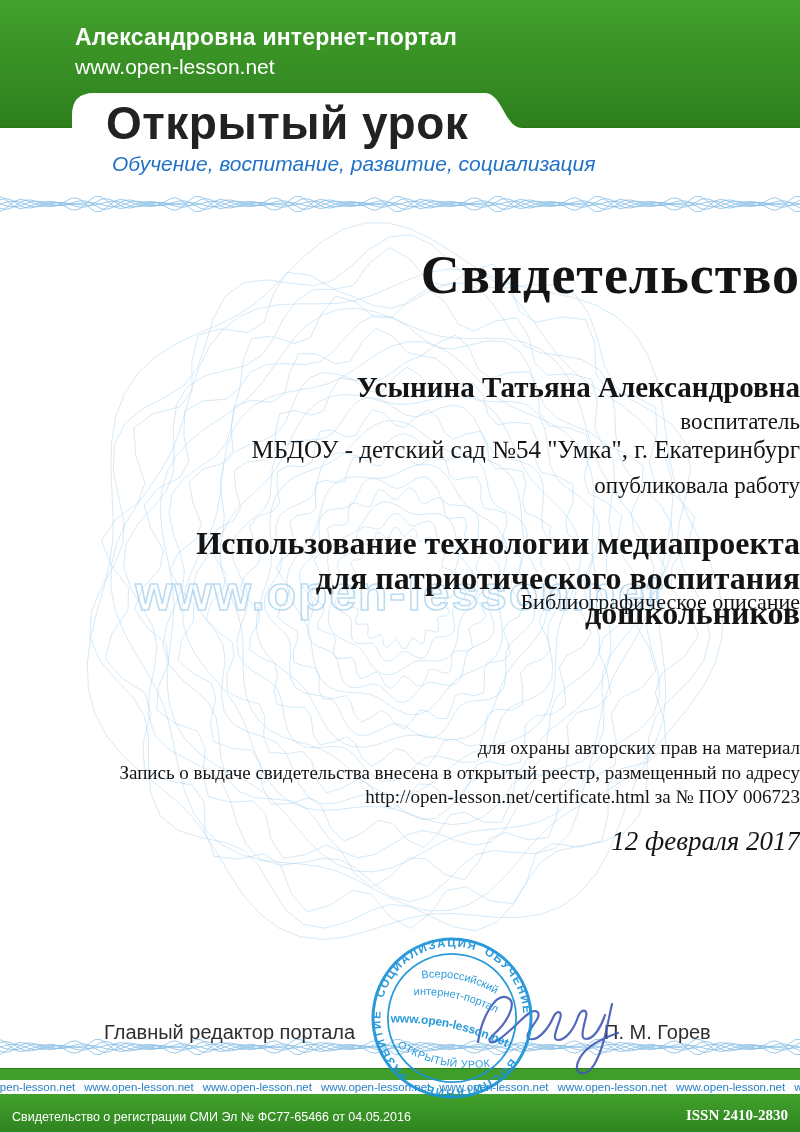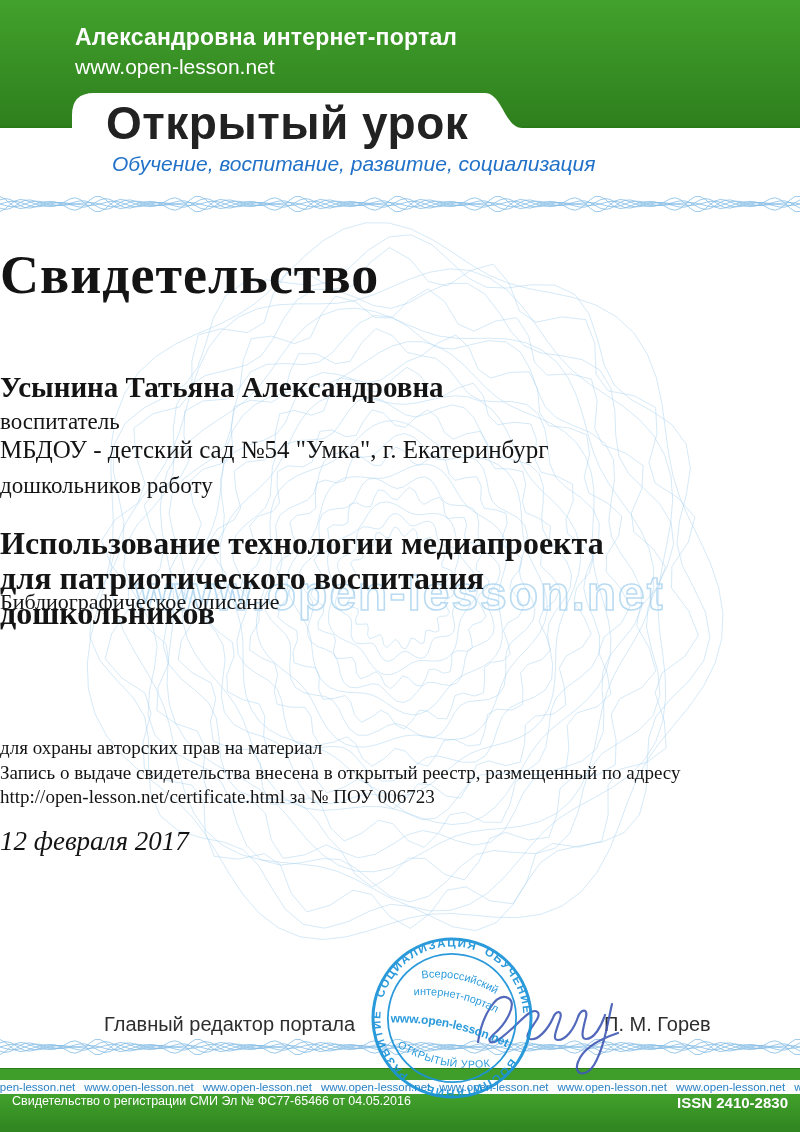--- a/index.html
+++ b/index.html
@@ -12,21 +12,21 @@
 
   
   .header-svg{position:absolute;top:0;left:0;z-index:1}
   .hdr-text{position:absolute;z-index:2;font-family:"Liberation Sans",sans-serif;color:#fff;}
   .portal-title{left:75px;top:24px;font-size:23px;font-weight:bold;letter-spacing:.2px;}
   .portal-url{left:75px;top:55px;font-size:21px;font-weight:normal;}
   .site-name{left:106px;top:96px;font-size:46px;font-weight:bold;color:#222;letter-spacing:.5px;}
   .site-tagline{left:112px;top:152px;font-size:21px;font-style:italic;color:var(--tagline_blue,#2171c8);}
 
   
-  .ct{position:absolute;left:0;right:0;text-align:left;z-index:2;}
+  .ct{position:absolute;left:0;right:0;text-align:right;z-index:2;}
   .cert-title{top:244px;font-size:54px;font-weight:bold;letter-spacing:1px;}
   .confirm{top:328px;font-size:28px;}
   .r-name{top:371px;font-size:29px;font-weight:bold;}
   .r-pos{top:409px;font-size:23px;}
   .r-org{top:436px;font-size:25px;}
   .action{top:473px;font-size:23px;}
   .work-title{top:526px;font-size:32px;font-weight:bold;line-height:35px;}
   .work-title span{display:inline-block;max-width:650px;}
   .bib-head{top:589px;font-size:22px;}
   .bib-text{top:619px;font-size:21px;font-weight:bold;line-height:27px;}
@@ -36,21 +36,21 @@
   .reg1{top:762px;font-size:19px;}
   .reg2{top:786px;font-size:19px;}
   .issue-date{top:826px;font-size:27px;font-style:italic;}
 
   
   .watermark{position:absolute;left:0;right:0;top:566px;z-index:1;text-align:center;
              font-family:"Liberation Sans",sans-serif;font-size:48px;font-weight:bold;letter-spacing:2px;
              color:transparent;-webkit-text-stroke:1.6px var(--guilloche_blue,#9ecfef);opacity:.8;}
 
   
-  .sig-label{position:absolute;z-index:3;font-family:"Liberation Sans",sans-serif;font-size:20px;color:#2e2e2e;}
+  .sig-label{position:absolute;z-index:3;font-family:"Liberation Sans",sans-serif;font-size:20px;color:#2e2e2e;margin-top:8px;}
   .editor-label{left:104px;top:1013px;}
   .editor-name{left:604px;top:1013px;}
 
   .stamp{position:absolute;left:352px;top:918px;z-index:5;transform:rotate(12deg);opacity:.93;}
   .sr{fill:none;stroke:var(--stamp_blue,#1b93d8);}
   .ring-t{font-family:"Liberation Sans",sans-serif;font-size:11.5px;font-weight:bold;letter-spacing:1.5px;
           fill:var(--stamp_blue,#1b93d8);}
   .in-t{font-family:"Liberation Sans",sans-serif;font-size:11px;fill:var(--stamp_blue,#1b93d8);}
   .url-t{font-family:"Liberation Sans",sans-serif;font-size:12px;font-weight:bold;letter-spacing:-.2px;
          fill:var(--stamp_blue,#1b93d8);}
@@ -60,24 +60,24 @@
   
   .footer-accent{position:absolute;left:0;right:0;top:1068px;height:12px;z-index:3;
                  background:var(--footer_green,#3f9e2a);border-top:1px solid #2e7d1d;}
   .footer-urls{position:absolute;left:0;right:0;top:1080px;height:14px;z-index:3;background:#fdfdfd;
                overflow:hidden;white-space:nowrap;font-family:"Liberation Sans",sans-serif;
                font-size:11.5px;line-height:14px;color:var(--footer_url_blue,#2b82c4);padding-left:0;}
   .footer-urls span{margin-right:9px;margin-left:0;}
   .footer-urls span:first-child{margin-left:-34px;}
   .footer-main{position:absolute;left:0;right:0;top:1094px;height:38px;z-index:3;
                background:linear-gradient(180deg,#42a12c,#2f8420);
-               display:flex;align-items:flex-start;justify-content:space-between;
-               font-family:"Liberation Sans",sans-serif;color:#fff;padding:0 12px;box-sizing:border-box;}
+               display:flex;align-items:flex-end;justify-content:space-between;
+               font-family:"Liberation Sans",sans-serif;color:#fff;padding:8px 12px;box-sizing:border-box;}
   .reg-text{font-size:12.5px;}
-  .issn-text{font-size:15px;font-weight:bold;}
+  .issn-text{font-size:15px;font-weight:bold;font-family:Liberation Serif, serif;}
 </style>
 </head>
 <body>
 
 <div class="page">
 
   <svg class="decor" id="decor" width="800" height="1132" viewBox="0 0 800 1132">
       <path d="M0,204.0L5,205.4L10,206.6L15,206.8L20,205.8L25,204.0L30,202.2L35,201.2L40,201.4L45,202.6L50,204.0L55,205.0L60,205.4L65,205.1L70,204.6L75,204.0L80,203.4L85,202.9L90,202.6L95,203.0L100,204.0L105,205.4L110,206.6L115,206.8L120,205.8L125,204.0L130,202.2L135,201.2L140,201.4L145,202.6L150,204.0L155,205.0L160,205.4L165,205.1L170,204.6L175,204.0L180,203.4L185,202.9L190,202.6L195,203.0L200,204.0L205,205.4L210,206.6L215,206.8L220,205.8L225,204.0L230,202.2L235,201.2L240,201.4L245,202.6L250,204.0L255,205.0L260,205.4L265,205.1L270,204.6L275,204.0L280,203.4L285,202.9L290,202.6L295,203.0L300,204.0L305,205.4L310,206.6L315,206.8L320,205.8L325,204.0L330,202.2L335,201.2L340,201.4L345,202.6L350,204.0L355,205.0L360,205.4L365,205.1L370,204.6L375,204.0L380,203.4L385,202.9L390,202.6L395,203.0L400,204.0L405,205.4L410,206.6L415,206.8L420,205.8L425,204.0L430,202.2L435,201.2L440,201.4L445,202.6L450,204.0L455,205.0L460,205.4L465,205.1L470,204.6L475,204.0L480,203.4L485,202.9L490,202.6L495,203.0L500,204.0L505,205.4L510,206.6L515,206.8L520,205.8L525,204.0L530,202.2L535,201.2L540,201.4L545,202.6L550,204.0L555,205.0L560,205.4L565,205.1L570,204.6L575,204.0L580,203.4L585,202.9L590,202.6L595,203.0L600,204.0L605,205.4L610,206.6L615,206.8L620,205.8L625,204.0L630,202.2L635,201.2L640,201.4L645,202.6L650,204.0L655,205.0L660,205.4L665,205.1L670,204.6L675,204.0L680,203.4L685,202.9L690,202.6L695,203.0L700,204.0L705,205.4L710,206.6L715,206.8L720,205.8L725,204.0L730,202.2L735,201.2L740,201.4L745,202.6L750,204.0L755,205.0L760,205.4L765,205.1L770,204.6L775,204.0L780,203.4L785,202.9L790,202.6L795,203.0L800,204.0" fill="none" stroke="#7fb9e4" stroke-width="0.9" opacity="0.85"></path>
       <path d="M0,204.0L5,202.6L10,201.4L15,201.2L20,202.2L25,204.0L30,205.8L35,206.8L40,206.6L45,205.4L50,204.0L55,203.0L60,202.6L65,202.9L70,203.4L75,204.0L80,204.6L85,205.1L90,205.4L95,205.0L100,204.0L105,202.6L110,201.4L115,201.2L120,202.2L125,204.0L130,205.8L135,206.8L140,206.6L145,205.4L150,204.0L155,203.0L160,202.6L165,202.9L170,203.4L175,204.0L180,204.6L185,205.1L190,205.4L195,205.0L200,204.0L205,202.6L210,201.4L215,201.2L220,202.2L225,204.0L230,205.8L235,206.8L240,206.6L245,205.4L250,204.0L255,203.0L260,202.6L265,202.9L270,203.4L275,204.0L280,204.6L285,205.1L290,205.4L295,205.0L300,204.0L305,202.6L310,201.4L315,201.2L320,202.2L325,204.0L330,205.8L335,206.8L340,206.6L345,205.4L350,204.0L355,203.0L360,202.6L365,202.9L370,203.4L375,204.0L380,204.6L385,205.1L390,205.4L395,205.0L400,204.0L405,202.6L410,201.4L415,201.2L420,202.2L425,204.0L430,205.8L435,206.8L440,206.6L445,205.4L450,204.0L455,203.0L460,202.6L465,202.9L470,203.4L475,204.0L480,204.6L485,205.1L490,205.4L495,205.0L500,204.0L505,202.6L510,201.4L515,201.2L520,202.2L525,204.0L530,205.8L535,206.8L540,206.6L545,205.4L550,204.0L555,203.0L560,202.6L565,202.9L570,203.4L575,204.0L580,204.6L585,205.1L590,205.4L595,205.0L600,204.0L605,202.6L610,201.4L615,201.2L620,202.2L625,204.0L630,205.8L635,206.8L640,206.6L645,205.4L650,204.0L655,203.0L660,202.6L665,202.9L670,203.4L675,204.0L680,204.6L685,205.1L690,205.4L695,205.0L700,204.0L705,202.6L710,201.4L715,201.2L720,202.2L725,204.0L730,205.8L735,206.8L740,206.6L745,205.4L750,204.0L755,203.0L760,202.6L765,202.9L770,203.4L775,204.0L780,204.6L785,205.1L790,205.4L795,205.0L800,204.0" fill="none" stroke="#7fb9e4" stroke-width="0.9" opacity="0.85"></path>
       <path d="M0,208.1L5,209.4L10,208.6L15,205.9L20,202.6L25,200.4L30,199.9L35,201.1L40,203.0L45,204.6L50,205.5L55,205.7L60,205.4L65,204.6L70,203.4L75,202.0L80,200.9L85,200.9L90,202.5L95,205.3L100,208.1L105,209.4L110,208.6L115,205.9L120,202.6L125,200.4L130,199.9L135,201.1L140,203.0L145,204.6L150,205.5L155,205.7L160,205.4L165,204.6L170,203.4L175,202.0L180,200.9L185,200.9L190,202.5L195,205.3L200,208.1L205,209.4L210,208.6L215,205.9L220,202.6L225,200.4L230,199.9L235,201.1L240,203.0L245,204.6L250,205.5L255,205.7L260,205.4L265,204.6L270,203.4L275,202.0L280,200.9L285,200.9L290,202.5L295,205.3L300,208.1L305,209.4L310,208.6L315,205.9L320,202.6L325,200.4L330,199.9L335,201.1L340,203.0L345,204.6L350,205.5L355,205.7L360,205.4L365,204.6L370,203.4L375,202.0L380,200.9L385,200.9L390,202.5L395,205.3L400,208.1L405,209.4L410,208.6L415,205.9L420,202.6L425,200.4L430,199.9L435,201.1L440,203.0L445,204.6L450,205.5L455,205.7L460,205.4L465,204.6L470,203.4L475,202.0L480,200.9L485,200.9L490,202.5L495,205.3L500,208.1L505,209.4L510,208.6L515,205.9L520,202.6L525,200.4L530,199.9L535,201.1L540,203.0L545,204.6L550,205.5L555,205.7L560,205.4L565,204.6L570,203.4L575,202.0L580,200.9L585,200.9L590,202.5L595,205.3L600,208.1L605,209.4L610,208.6L615,205.9L620,202.6L625,200.4L630,199.9L635,201.1L640,203.0L645,204.6L650,205.5L655,205.7L660,205.4L665,204.6L670,203.4L675,202.0L680,200.9L685,200.9L690,202.5L695,205.3L700,208.1L705,209.4L710,208.6L715,205.9L720,202.6L725,200.4L730,199.9L735,201.1L740,203.0L745,204.6L750,205.5L755,205.7L760,205.4L765,204.6L770,203.4L775,202.0L780,200.9L785,200.9L790,202.5L795,205.3L800,208.1" fill="none" stroke="#7fb9e4" stroke-width="0.9" opacity="0.85"></path>
@@ -130,21 +130,21 @@
   </svg>
   <div class="hdr-text portal-title">Александровна интернет-портал</div>
   <div class="hdr-text portal-url">www.open-lesson.net</div>
   <div class="hdr-text site-name">Открытый урок</div>
   <div class="hdr-text site-tagline">Обучение, воспитание, развитие, социализация</div>
 
   <div class="ct cert-title">Свидетельство</div>
   <div class="ct r-name">Усынина Татьяна Александровна</div>
   <div class="ct r-pos">воспитатель</div>
   <div class="ct r-org">МБДОУ - детский сад №54 "Умка", г. Екатеринбург</div>
-  <div class="ct action">дошкольников работу</div>
+  <div class="ct action">опубликовала работу</div>
   <div class="ct work-title"><span>Использование технологии медиапроекта для патриотического воспитания дошкольников</span></div>
   <div class="ct bib-head">Библиографическое описание</div>
   <div class="ct use2">для охраны авторских прав на материал</div>
   <div class="ct reg1">Запись о выдаче свидетельства внесена в открытый реестр, размещенный по адресу</div>
   <div class="ct reg2">http://open-lesson.net/certificate.html за № ПОУ 006723</div>
   <div class="ct issue-date">12 февраля 2017</div>
 
   <div class="sig-label editor-label">Главный редактор портала</div>
   <div class="sig-label editor-name">П. М. Горев</div>
 

